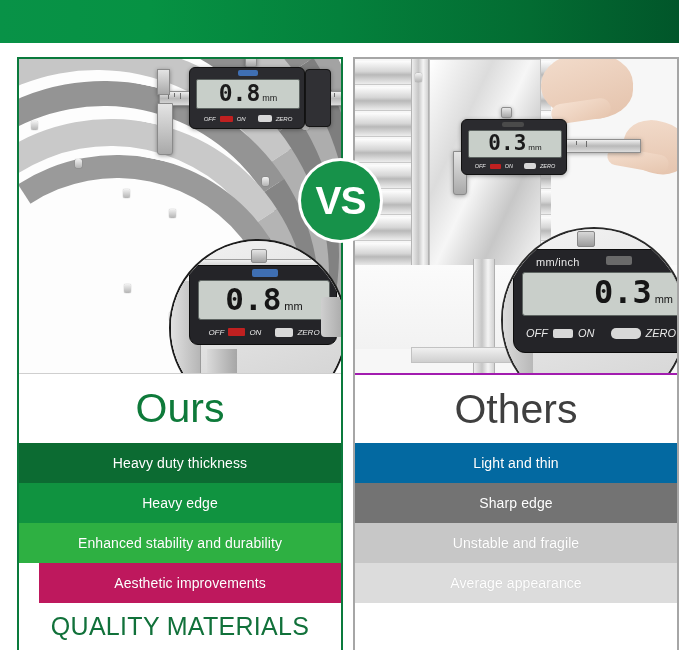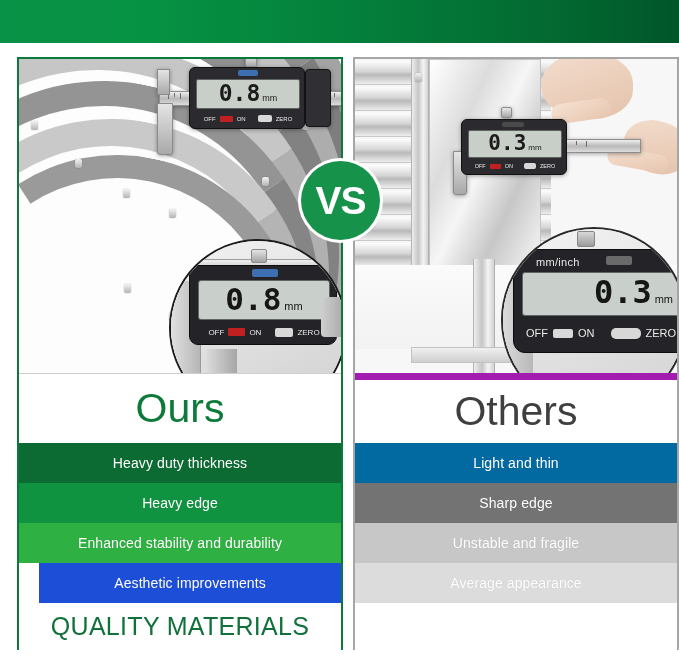--- a/index.html
+++ b/index.html
@@ -22,21 +22,21 @@
   .panel-left  { left: 17px;  border: 2px solid #0a7a3c; }
   .panel-right { left: 353px; border: 2px solid #a6a6a6; }
 
   .photo { position: relative; width: 100%; height: 314px; overflow: hidden; }
 
   .heading {
     height: 70px; display: flex; align-items: center; justify-content: center;
     background: #fff; font-size: 41px; font-weight: 400; letter-spacing: 0px;
   }
   .heading-left  { color: #0e7a3a; border-top: 1px solid #cfcfcf; }
-  .heading-right { color: #3f3f3f; border-top: 7px solid #a21caf; }
+  .heading-right { color: #3f3f3f; border-top: 2px solid #a21caf; }
 
   .rows { width: 100%; }
   .row {
     height: 40px; display: flex; align-items: center; justify-content: center;
     color: #ffffff; font-size: 14px; letter-spacing: 0.1px;
     text-shadow: 0 0 1px rgba(0,0,0,.13);
   }
   .footer-note {
     height: 47px; display: flex; align-items: center; justify-content: center;
     background: #fff; color: #11713a; font-size: 25px; letter-spacing: .3px;
@@ -93,21 +93,21 @@
     position: relative; background: #2b2b2f; border-radius: 6px;
     border: 1px solid #111;
   }
   .cal-screen {
     background: #c8cfc9; border: 1px solid #5c6360; border-radius: 2px;
     display: flex; align-items: baseline; justify-content: center;
     color: #1b1b1b; font-family: "DejaVu Sans Mono", monospace; font-weight: 700;
   }
   .cal-unit { font-family: "Liberation Sans", sans-serif; font-weight: 400; }
   .cal-btns { display: flex; align-items: center; justify-content: center; gap: 4px; }
-  .cal-lbl { color: #e9e9e9; font-family: "Liberation Sans", sans-serif; }
+  .cal-lbl { color: #e9e9e9; font-family: "Liberation Sans", sans-serif; font-style: italic; }
   .sw-red  { background: #c02020; border-radius: 1px; }
   .sw-gray { background: #d8d8d8; border-radius: 2px; }
   .cal-beam {
     position: absolute; background: linear-gradient(180deg,#efefef,#b9b9b9,#dcdcdc);
     border: 1px solid #8e8e8e;
   }
   .cal-jaw {
     position: absolute; background: linear-gradient(180deg,#e4e4e4,#a9a9a9);
     border: 1px solid #8a8a8a;
   }
@@ -248,21 +248,21 @@
     <div class="rows">
       <div class="row" style="background: rgb(12, 107, 50);">
         <span>Heavy duty thickness</span>
       </div>
       <div class="row" style="background: rgb(16, 147, 64);">
         <span>Heavy edge</span>
       </div>
       <div class="row" style="background: rgb(46, 176, 66);">
         <span>Enhanced stability and durability</span>
       </div>
-      <div class="row" style="background: #1d4ed8; margin-left: 20px;">
+      <div class="row" style="background: #be185d; margin-left: 20px;">
         <span>Aesthetic improvements</span>
       </div>
     </div>
 
     <div class="footer-note">QUALITY MATERIALS</div>
   </div>
 
   <div class="panel panel-right">
 
     <div class="photo">

